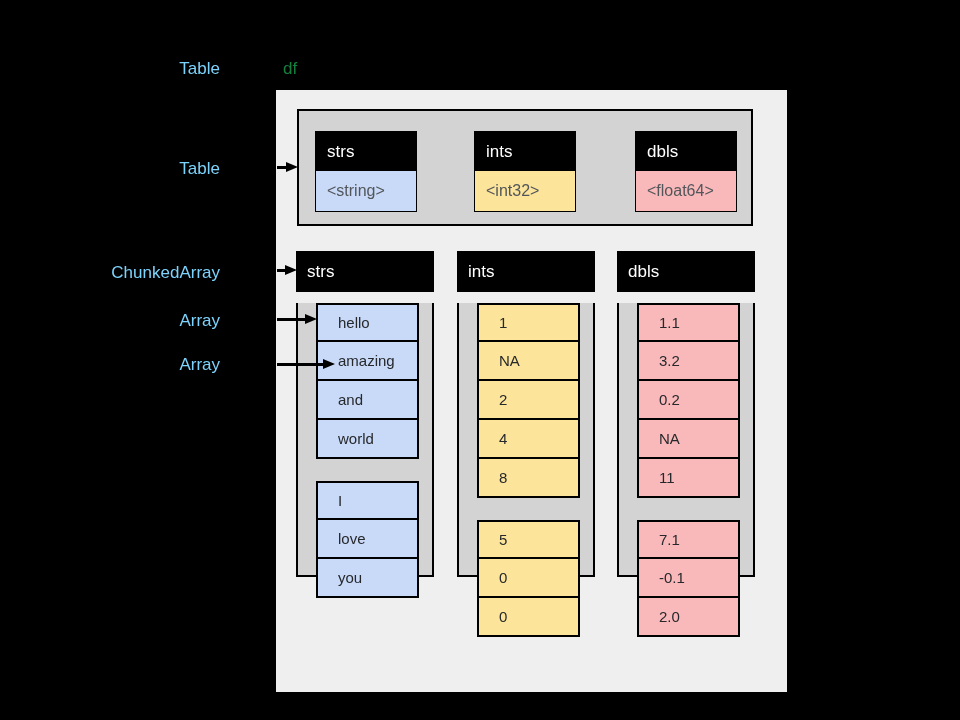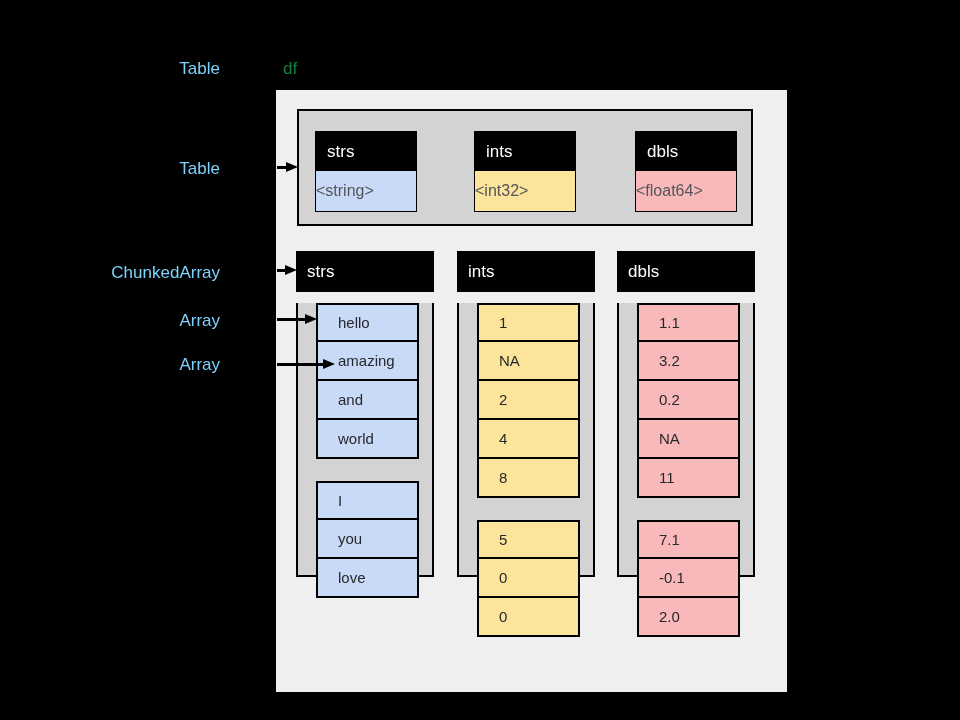--- a/index.html
+++ b/index.html
@@ -63,20 +63,21 @@
     color: #fff;
     font-size: 17px;
     display: flex; align-items: center;
     padding-left: 11px;
   }
   .field-type {
     height: 40px;
     color: #52565a;
     font-size: 16px;
     display: flex; align-items: center;
+    padding-left: 11px;
   }
 
   
   .column {
     position: absolute;
     top: 251px;
     width: 138px; height: 412px;
   }
   .column.c0 { left: 296px; }
   .column.c1 { left: 457px; }
@@ -168,22 +169,22 @@
     <div class="column-header">strs</div>
     <div class="column-body">
       <div class="chunk first">
         <div class="cell c-blue">hello</div>
         <div class="cell c-blue">amazing</div>
         <div class="cell c-blue">and</div>
         <div class="cell c-blue">world</div>
       </div>
       <div class="chunk second">
         <div class="cell c-blue">I</div>
+        <div class="cell c-blue">love</div>
         <div class="cell c-blue">you</div>
-        <div class="cell c-blue">love</div>
       </div>
     </div>
   </div>
 
   <div class="column c1">
     <div class="column-header">ints</div>
     <div class="column-body">
       <div class="chunk first">
         <div class="cell c-yellow">1</div>
         <div class="cell c-yellow">NA</div>

